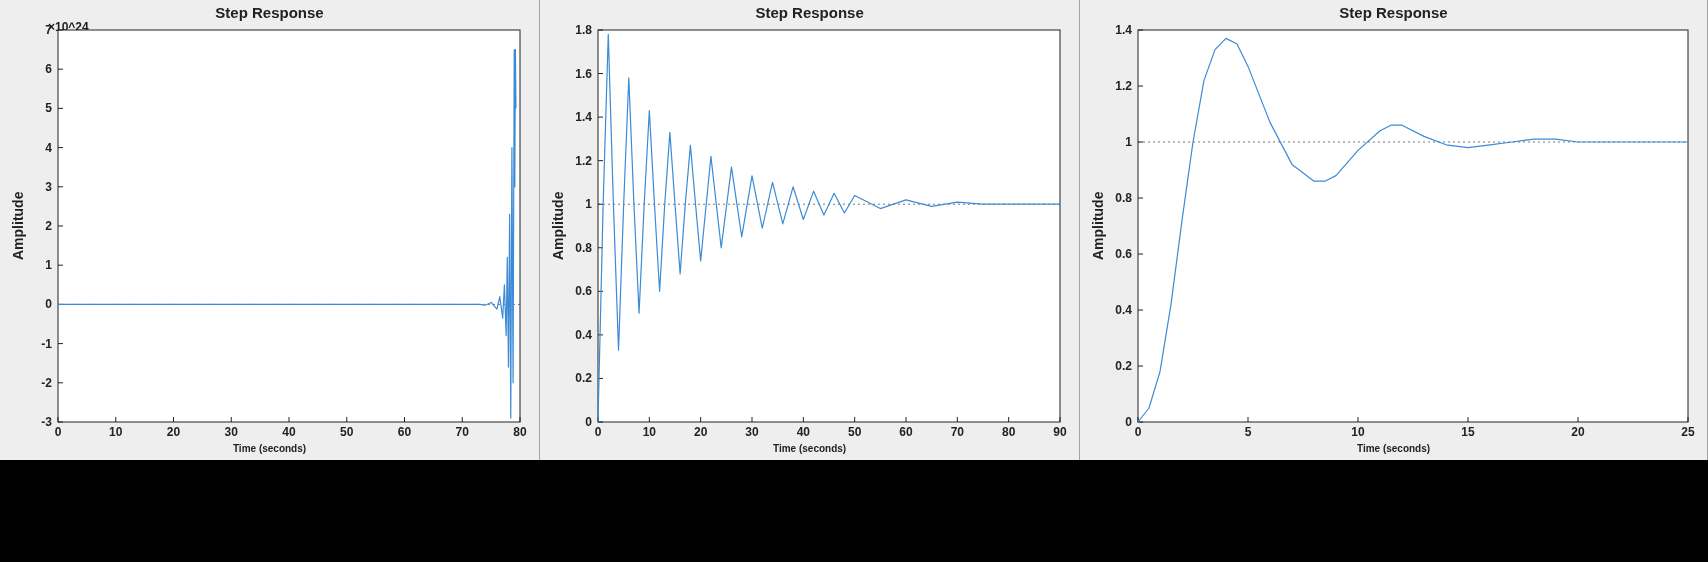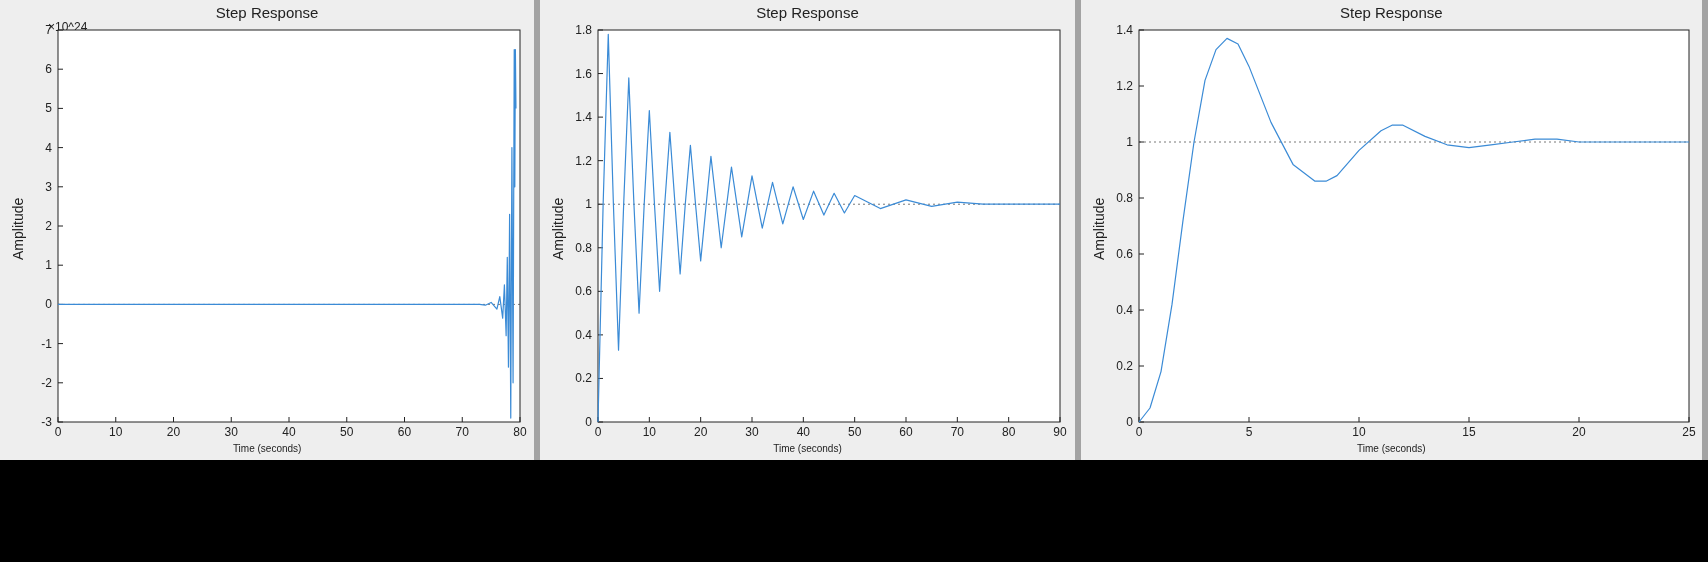--- a/index.html
+++ b/index.html
@@ -1,17 +1,17 @@
 <!DOCTYPE html>
 <html><head>
 <meta charset="utf-8">
 <style>
   html,body{margin:0;padding:0;background:#000;font-family:Arial,Helvetica,sans-serif;}
   .strip{display:flex;width:1708px;height:460px;background:#000;}
-  .panel{background:#eee;position:relative;border-right:6px solid #a3a3a3;}
+  .panel{background:#eee;position:relative;border-right:1px solid #a3a3a3;font-weight:bold;}
   .panel:first-child{width:540px;}
   .panel:nth-child(2){width:540px;}
   .panel:nth-child(3){width:628px;}
   .title{position:absolute;top:4px;left:0;right:0;text-align:center;font-size:15px;color:#222;}
   svg{position:absolute;}
   .ylab{position:absolute;transform:rotate(-90deg);transform-origin:left top;font-size:14px;color:#222;}
   .xlab{position:absolute;font-size:10px;color:#222;text-align:center;}
   .tick{font-size:12px;fill:#222;font-family:Arial,Helvetica,sans-serif;}
   .exp{position:absolute;font-size:12px;color:#222;}
   .black-rest{width:1708px;height:102px;background:#000;}

